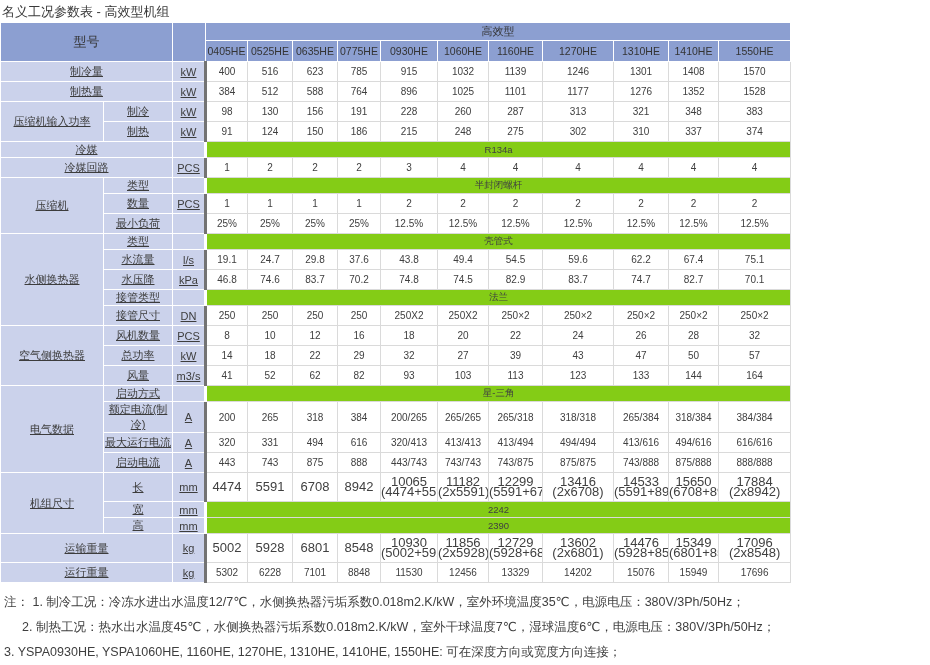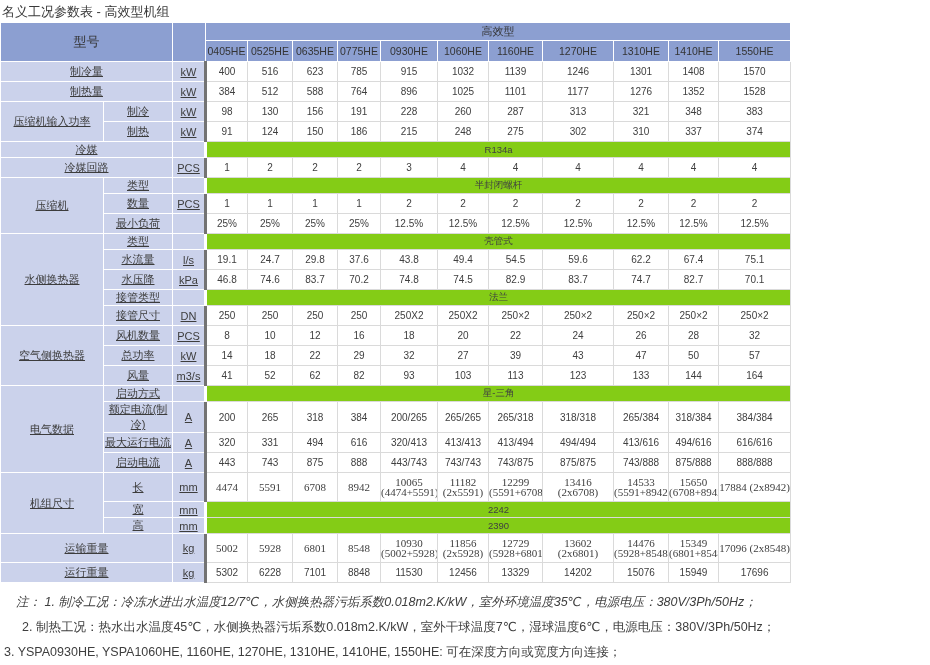--- a/index.html
+++ b/index.html
@@ -32,33 +32,33 @@
   tr.hdr2{height:21px;margin-top:40px;}
   td.g,td.l,td.u{
     background:var(--label_bg);border:1px solid #fff;
     font-size:11px;color:#3D3D3D;text-decoration:underline;
   }
   td.v{
     background:#fff;border:1px solid var(--data_border);
     font-size:10px;color:#404040;
   }
   td.v0{border-left:3px solid #737373;}
-  td.vt{font-size:11px;line-height:10px;font-family:Liberation Serif, serif;}
+  td.vt{font-size:13px;line-height:10px;}
   td.sv{
     background:#84cc16;border:1px solid var(--data_border);border-left:3px solid #fff;
     font-size:9.5px;color:#404040;
   }
   tr.r-n{height:20px;}
   tr.r-s{height:15px;}
   tr.r-t{height:29px;}
   .notes{margin-top:7px;}
   .notes .note{
     font-size:12.5px;color:#3E3E3E;line-height:25px;white-space:nowrap;
   }
-  .notes .note:nth-child(1){padding-left:16px;font-style:italic;}
+  .notes .note:nth-child(1){padding-left:4px;}
   .notes .note:nth-child(2){padding-left:22px;}
   .notes .note:nth-child(3){padding-left:4px;}
   .notes .note:nth-child(4){padding-left:4px;}
 </style>
 </head>
 <body>
 
 <div>
   <div class="title">名义工况参数表 - 高效型机组</div>
 

